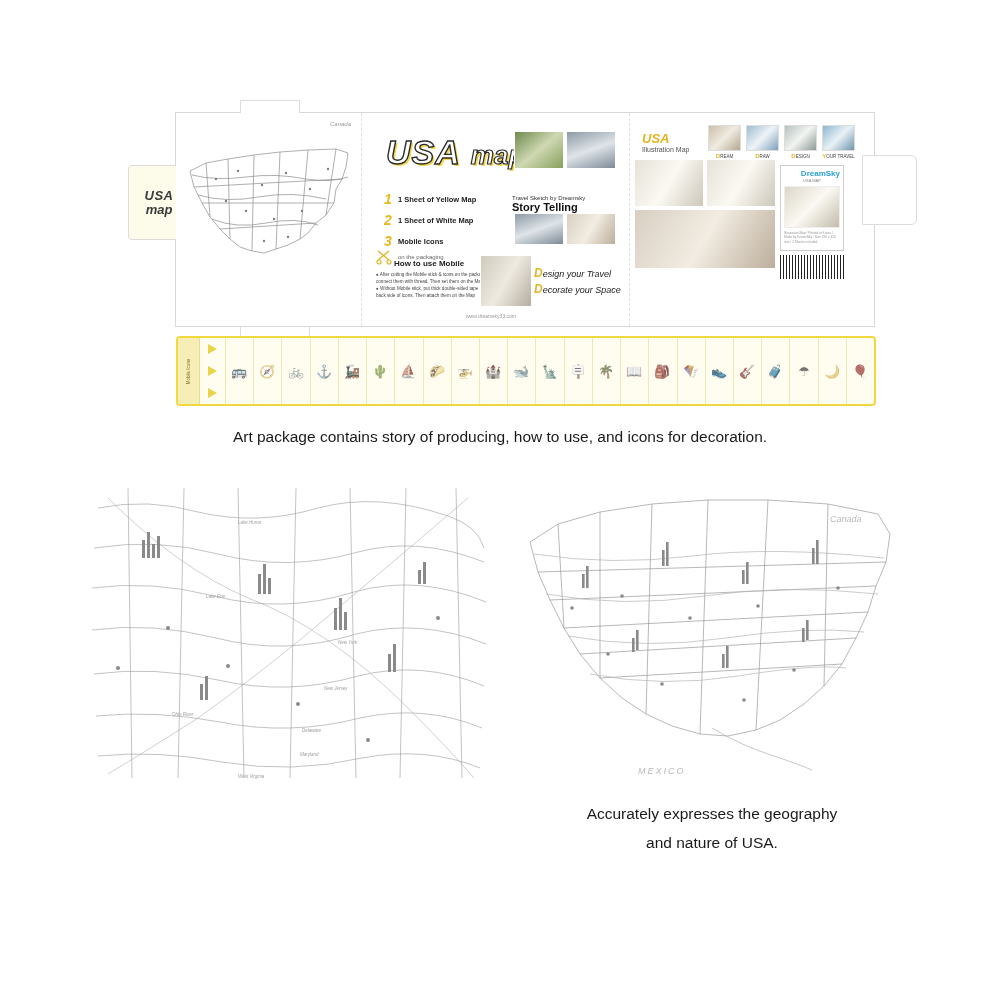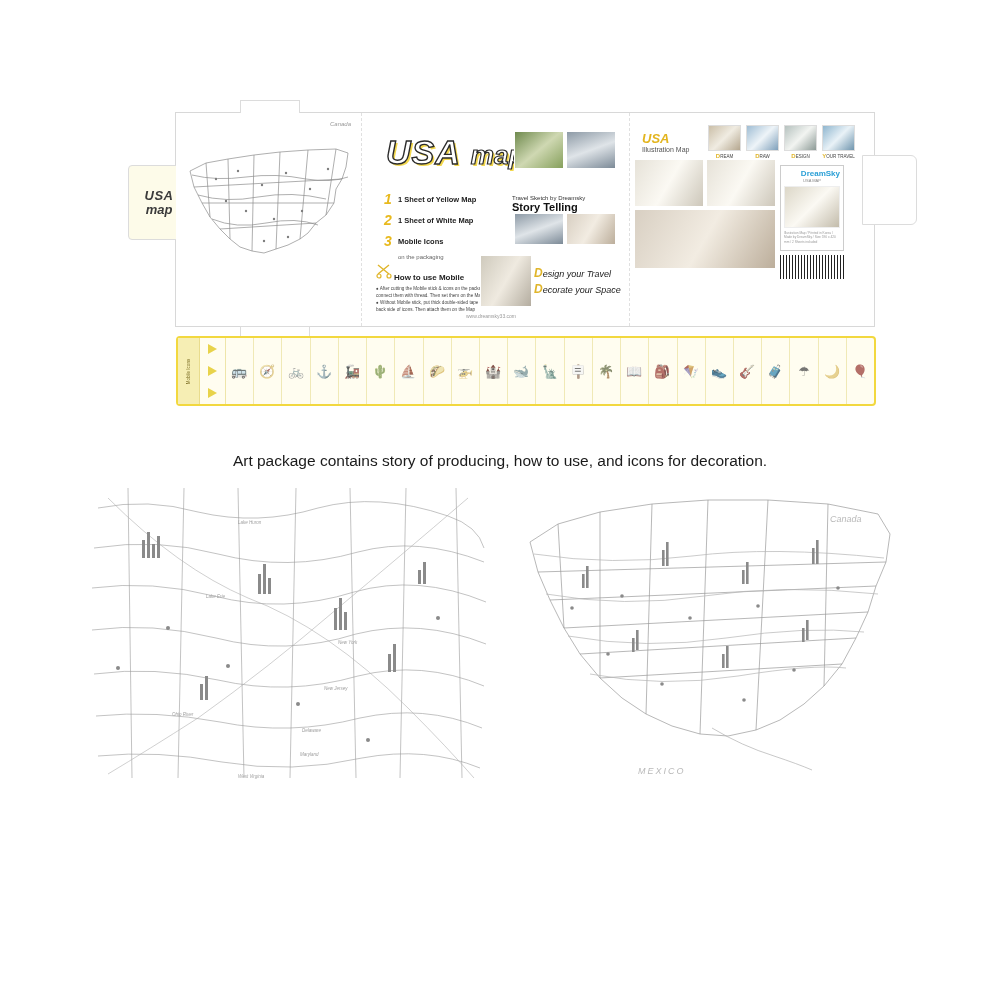--- a/index.html
+++ b/index.html
@@ -124,21 +124,21 @@
   .photo.room  { background-image: linear-gradient(120deg,#cfcabd,#efeae0,#b4ada0); }
   .photo.wall  { background-image: linear-gradient(120deg,#e6e2d8,#fbf9f3,#cdc7ba); }
 
   .sketch-txt {
     position: absolute; left: 150px; top: 82px; width: 92px;
   }
   .sketch-txt .t1 { font-size: 6px; color: #333; }
   .sketch-txt .t2 { font-size: 11px; font-weight: bold; color: #111; }
 
   .howto {
-    position: absolute; left: 14px; top: 160px; width: 120px;
+    position: absolute; left: 14px; top: 146px; width: 120px;
   }
   .howto .title { font-size: 8px; font-weight: bold; color: #222; margin-left: 18px; }
   .howto .body { font-size: 4.6px; color: #444; line-height: 1.5; margin-top: 4px; }
   .howto-arrow {
     position: absolute; left: 0; top: -10px; width: 16px; height: 16px;
   }
 
   .design-block { position: absolute; left: 172px; top: 152px; width: 96px; }
   .design-block .l { font-size: 9px; color: #1b1b1b; line-height: 1.35; font-style: italic; }
   .design-block .cap { color: #e0b52a; font-weight: bold; font-size: 12px; }
@@ -228,21 +228,21 @@
     position: relative;
   }
   .strip-cell:last-child { border-right: none; }
   .strip-cell .g { filter: grayscale(.55); opacity: .85; }
 
   .caption {
     position: absolute;
     width: 100%; text-align: center;
     font-size: 15.5px; color: #1a1a1a;
   }
-  .cap-top { left: 0; top: 452px; }
+  .cap-top { left: 0; top: 428px; }
 
   
   .map-box {
     position: absolute;
     background: #fff;
     overflow: hidden;
   }
   .map-left  { left: 88px;  top: 478px; width: 400px; height: 312px; }
   .map-right { left: 512px; top: 478px; width: 400px; height: 312px; }
 
@@ -582,14 +582,18 @@
           <circle cx="150" cy="206" r="1.8"></circle>
         <circle cx="232" cy="222" r="1.8"></circle>
           <circle cx="96" cy="176" r="1.8"></circle>
           <circle cx="282" cy="192" r="1.8"></circle>
       </g>
       <text class="x" x="318" y="44" fill="#b9b9b9" font-family="Liberation Sans, sans-serif" font-size="9" font-style="italic">Canada</text>
       <text x="126" y="296" fill="#b9b9b9" font-family="Liberation Sans, sans-serif" font-size="9" font-style="italic" letter-spacing="2">MEXICO</text>
     </svg>
   </div>
 
+  <div class="caption cap-right">
+    <div>Accurately expresses the geography</div>
+    <div>and nature of USA.</div>
+  </div>
 
 </div>
 
 </body></html>

